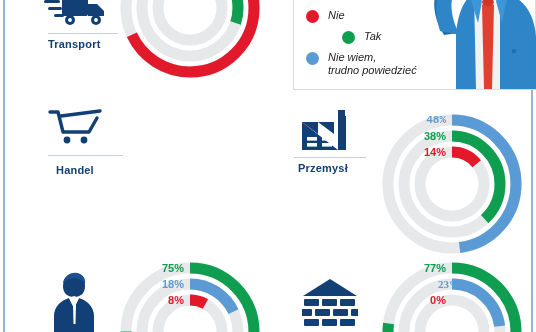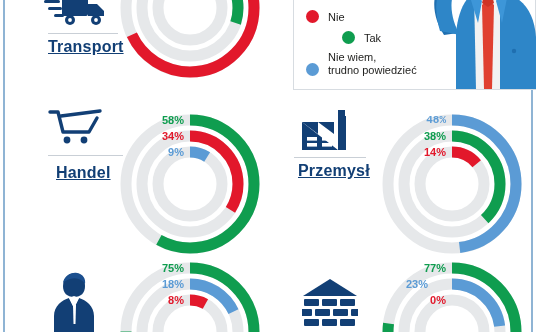--- a/index.html
+++ b/index.html
@@ -25,24 +25,23 @@
     display:flex;align-items:flex-end;justify-content:center;
   }
   .sector-rule{
     position:absolute;
     height:1px;background:#c9cfd6;
   }
   .sector-label{
     position:absolute;
     color:#123f75;
     font-weight:bold;
-    font-size:16px;
+    font-size:11px;
     letter-spacing:.2px;
     white-space:nowrap;
-    text-decoration:underline;
   }
 
   
   .donut{position:absolute;}
   .donut svg{display:block;overflow:visible;}
   .track{fill:none;stroke:#e6e8ea;}
   .arc{fill:none;stroke-linecap:butt;}
 
   .pct{
     position:absolute;
@@ -53,21 +52,21 @@
     transform:translate(-100%,-50%);
   }
 
   
   #legend-card{
     position:absolute;
     background:#ffffff;
     border:1px solid #d7dce1;
     box-sizing:border-box;
   }
-  .legend-row{position:absolute;display:flex;align-items:flex-end;}
+  .legend-row{position:absolute;display:flex;align-items:flex-start;font-style:italic;}
   .legend-dot{
     width:13px;height:13px;border-radius:50%;
     flex:0 0 auto;margin-top:1px;
   }
   .legend-text{
     margin-left:9px;
     font-size:11px;
     color:#1d1d1b;
     line-height:12.5px;
     white-space:pre-line;
@@ -183,33 +182,20 @@
         <path d="M2 4 h8 l5 20 h26 l8 -14" stroke="#123f75" stroke-width="3.4" fill="none" stroke-linecap="round" stroke-linejoin="round"></path>
         <path d="M13 8 L52 3" stroke="#123f75" stroke-width="3.4" fill="none" stroke-linecap="round"></path>
         <circle cx="19" cy="32" r="3.4" fill="#123f75"></circle>
         <circle cx="36" cy="32" r="3.4" fill="#123f75"></circle>
       </svg>
     </div>
 
     <div class="sector-rule" style="left:48px;top:55px;width:75px;"></div>
     <div class="sector-label" style="left:56px;top:64px;">Handel</div>
 
-    <div class="donut" style="left:110px;top:4px;width:160px;height:160px;">
-      <svg viewBox="0 0 160 160" width="160" height="160">
-        <circle class="track" cx="80" cy="80" r="64" stroke-width="11"></circle>
-        <circle class="track" cx="80" cy="80" r="48" stroke-width="11"></circle>
-        <circle class="track" cx="80" cy="80" r="32" stroke-width="11"></circle>
-        <circle class="arc" cx="80" cy="80" r="64" stroke-width="11" transform="rotate(-90 80 80)" stroke="#0f9d4f" stroke-dasharray="233.23183860250623 168.8920210569873"></circle>
-        <circle class="arc" cx="80" cy="80" r="48" stroke-width="11" transform="rotate(-90 80 80)" stroke="#e2182b" stroke-dasharray="102.54158421317085 199.0513105314493"></circle>
-        <circle class="arc" cx="80" cy="80" r="32" stroke-width="11" transform="rotate(-90 80 80)" stroke="#5b9bd5" stroke-dasharray="18.09557368467721 182.96635614506954"></circle>
-      </svg>
-      <div class="pct" style="left: 74px; top: 16px; color: rgb(15, 157, 79);">58%</div>
-      <div class="pct" style="left: 74px; top: 32px; color: rgb(226, 24, 43);">34%</div>
-      <div class="pct" style="left: 74px; top: 48px; color: rgb(91, 155, 213);">9%</div>
-    </div>
   </div>
 
   <div class="sector" style="left:290px;top:100px;width:246px;height:160px;">
 
     <div class="sector-icon" style="left:12px;top:10px;width:52px;height:42px;">
       <svg viewBox="0 0 52 42" width="52" height="42" aria-hidden="true">
         <g fill="#123f75">
           <path d="M0 12 L0 40 L44 40 L44 6 L36 6 L36 40"></path>
           <path d="M0 12 L16 24 L16 12 L32 24 L32 12 L0 12 Z"></path>
           <rect x="36" y="0" width="7" height="8"></rect>
@@ -290,18 +276,18 @@
     <div class="donut" style="left:82px;top:-8px;width:160px;height:160px;">
       <svg viewBox="0 0 160 160" width="160" height="160">
         <circle class="track" cx="80" cy="80" r="64" stroke-width="11"></circle>
         <circle class="track" cx="80" cy="80" r="48" stroke-width="11"></circle>
         <circle class="track" cx="80" cy="80" r="32" stroke-width="11"></circle>
         <circle class="arc" cx="80" cy="80" r="64" stroke-width="11" transform="rotate(-90 80 80)" stroke="#0f9d4f" stroke-dasharray="309.63537193781 92.4884877216835"></circle>
         <circle class="arc" cx="80" cy="80" r="48" stroke-width="11" transform="rotate(-90 80 80)" stroke="#5b9bd5" stroke-dasharray="69.36636579126264 232.2265289533575"></circle>
         <circle class="arc" cx="80" cy="80" r="32" stroke-width="11" transform="rotate(-90 80 80)" stroke="#e2182b" stroke-dasharray="0 201.06192982974676"></circle>
       </svg>
       <div class="pct" style="left: 74px; top: 16px; color: rgb(15, 157, 79);">77%</div>
-      <div class="pct" style="left: 56px; top: 32px; color: rgb(91, 155, 213);">23%</div>
+      <div class="pct" style="left: 88px; top: 32px; color: rgb(91, 155, 213); font-family: Liberation Serif, serif;">23%</div>
       <div class="pct" style="left: 74px; top: 48px; color: rgb(226, 24, 43);">0%</div>
     </div>
   </div>
 
 </div>
 
 </body></html>

